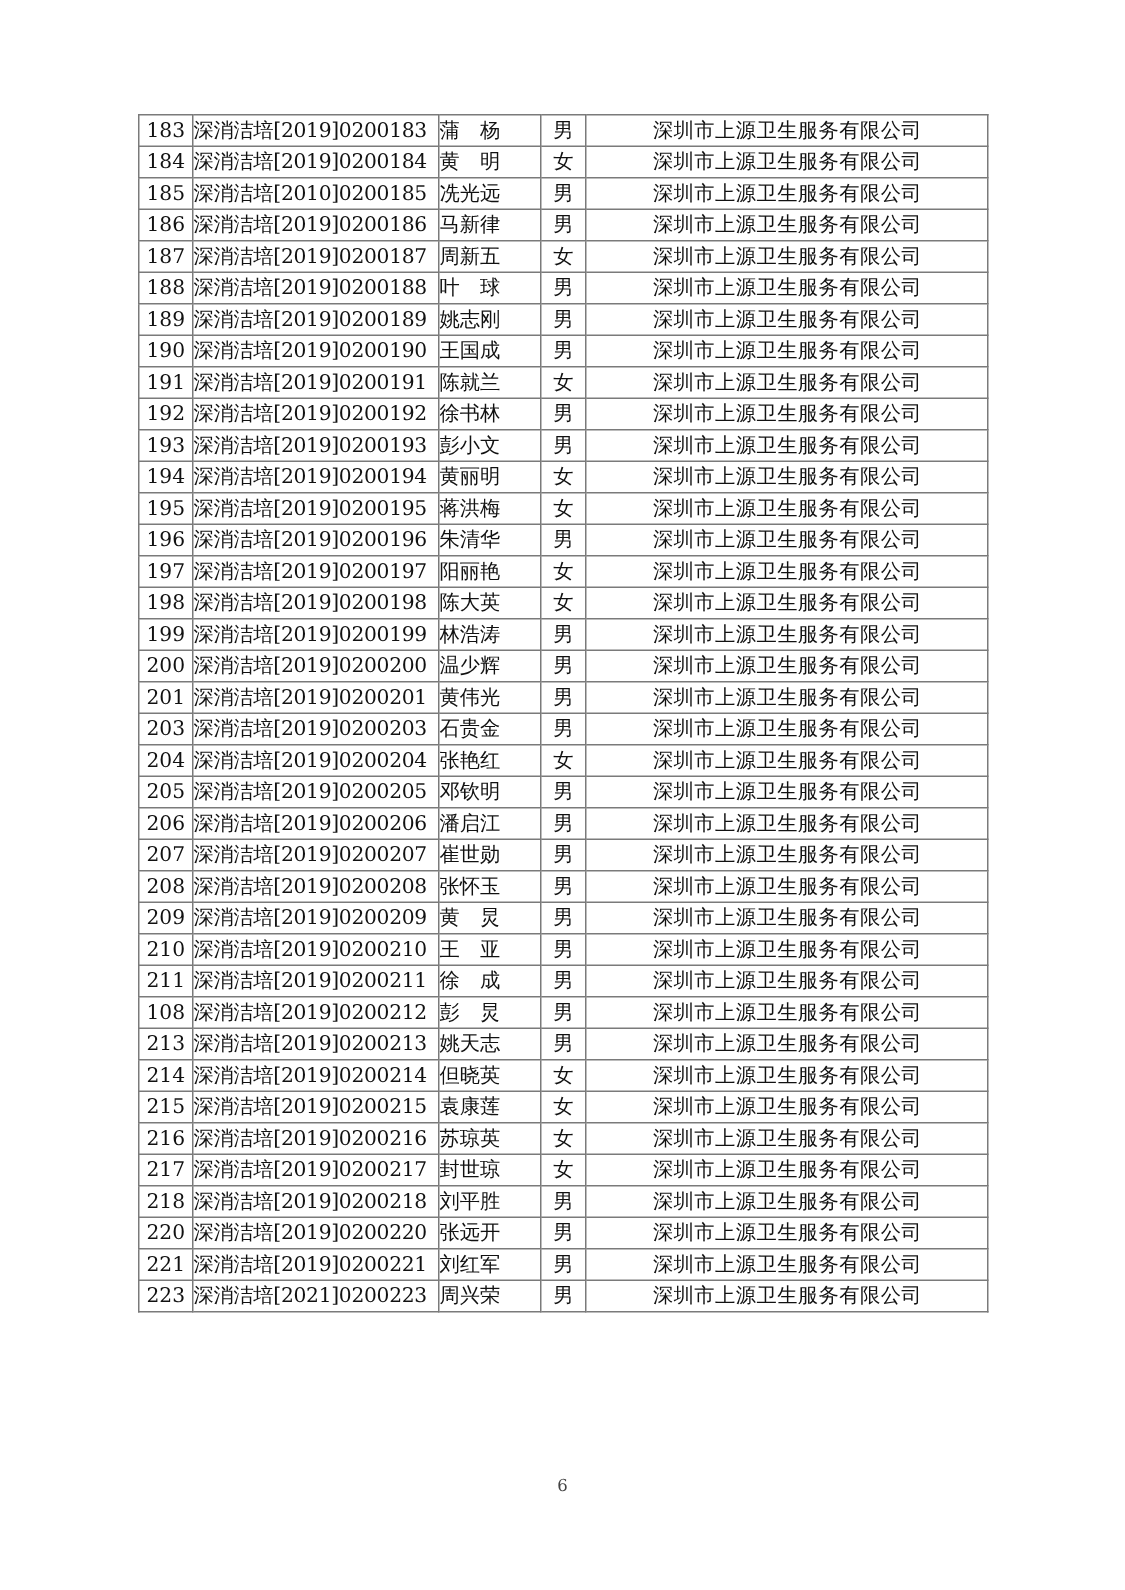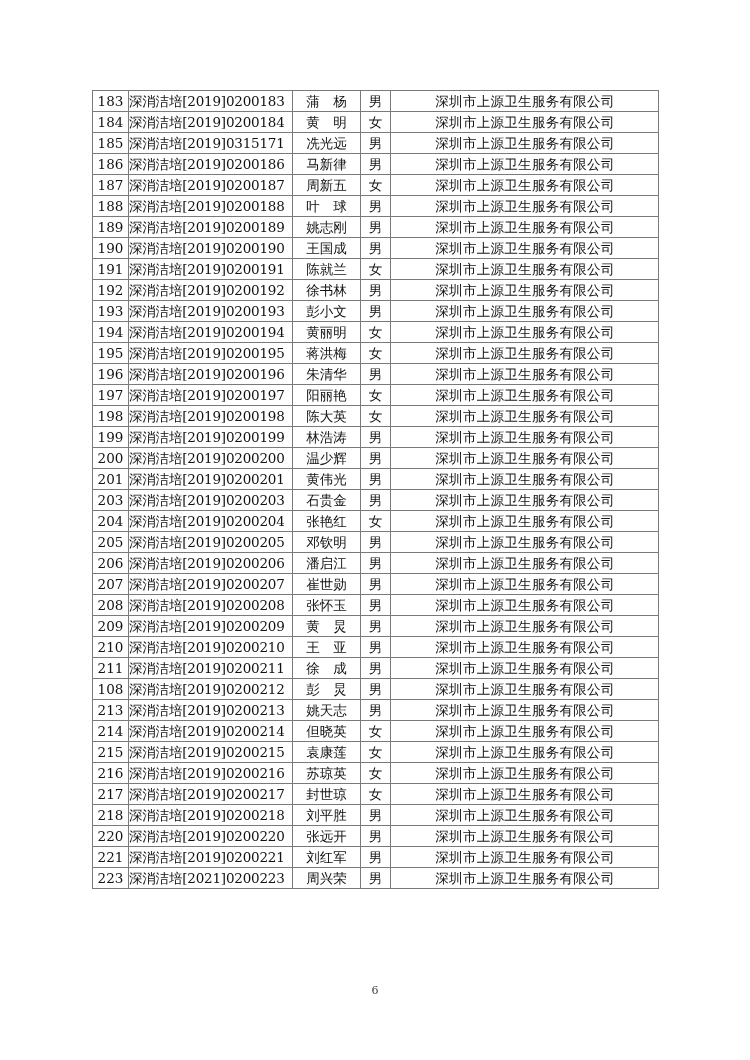--- a/index.html
+++ b/index.html
@@ -1,26 +1,26 @@
 <!DOCTYPE html>
 <html><head>
 <meta charset="utf-8">
 <style>
   html, body { margin:0; padding:0; background:#ffffff; }
   body { width:750px; height:1060px; position:relative; overflow:hidden;
          font-family:"DejaVu Serif","Liberation Serif",serif; color:#111; }
-  table.roster { position:absolute; left:92px; top:90px; width:566px;
+  table.roster { position:absolute; left:92px; top:76px; width:566px;
          border-collapse:collapse; table-layout:fixed;border-radius:23px; }
   table.roster td { border:1px solid #7a7a7a; height:20px; padding:0;
          font-size:13.5px; line-height:20px; white-space:nowrap; overflow:hidden; }
   col.c-num { width:36px; } col.c-cert { width:164px; } col.c-name { width:68px; }
   col.c-sex { width:30px; } col.c-co { width:268px; }
   td.num { text-align:center; font-family:"DejaVu Serif",serif; font-size:13px; }
   td.cert { text-align:left; letter-spacing:-0.2px; }
-  td.name { text-align:center; }
+  td.name { text-align:left; }
   td.sex { text-align:center; }
   td.co { text-align:center; padding-left:1px !important; letter-spacing:0.3px; }
   .page-num { position:absolute; left:0; width:750px; top:984px; text-align:center;
          font-size:11px; color:#444; }
 </style>
 </head>
 <body>
 
 <table class="roster">
   <colgroup>
@@ -40,21 +40,21 @@
       </tr>
       <tr>
         <td class="num">184</td>
         <td class="cert">深消洁培[2019]0200184</td>
         <td class="name">黄　明</td>
         <td class="sex">女</td>
         <td class="co">深圳市上源卫生服务有限公司</td>
       </tr>
       <tr>
         <td class="num">185</td>
-        <td class="cert">深消洁培[2019]0315171</td>
+        <td class="cert">深消洁培[2010]0200185</td>
         <td class="name">冼光远</td>
         <td class="sex">男</td>
         <td class="co">深圳市上源卫生服务有限公司</td>
       </tr>
       <tr>
         <td class="num">186</td>
         <td class="cert">深消洁培[2019]0200186</td>
         <td class="name">马新律</td>
         <td class="sex">男</td>
         <td class="co">深圳市上源卫生服务有限公司</td>

